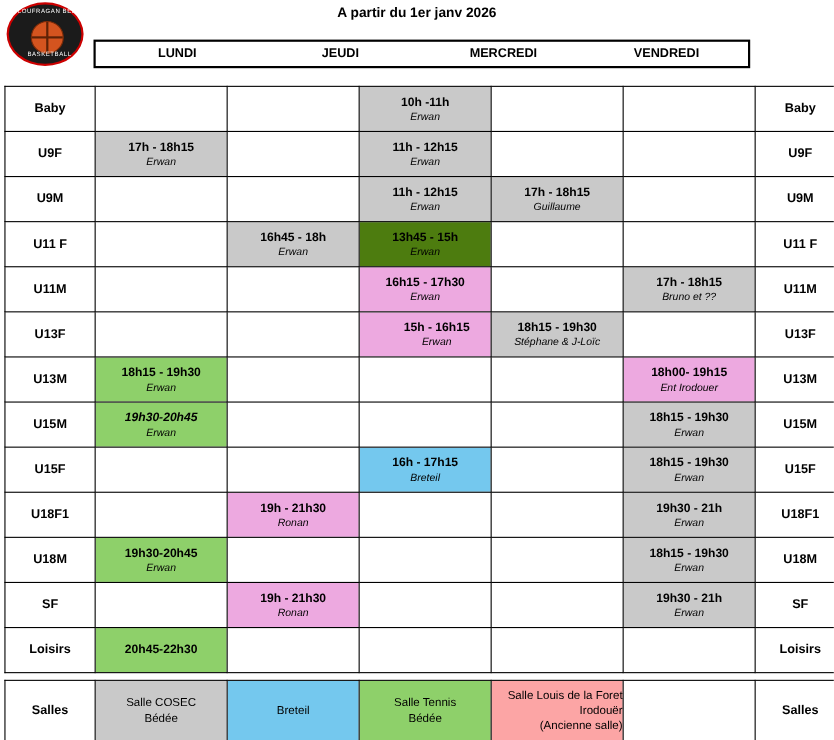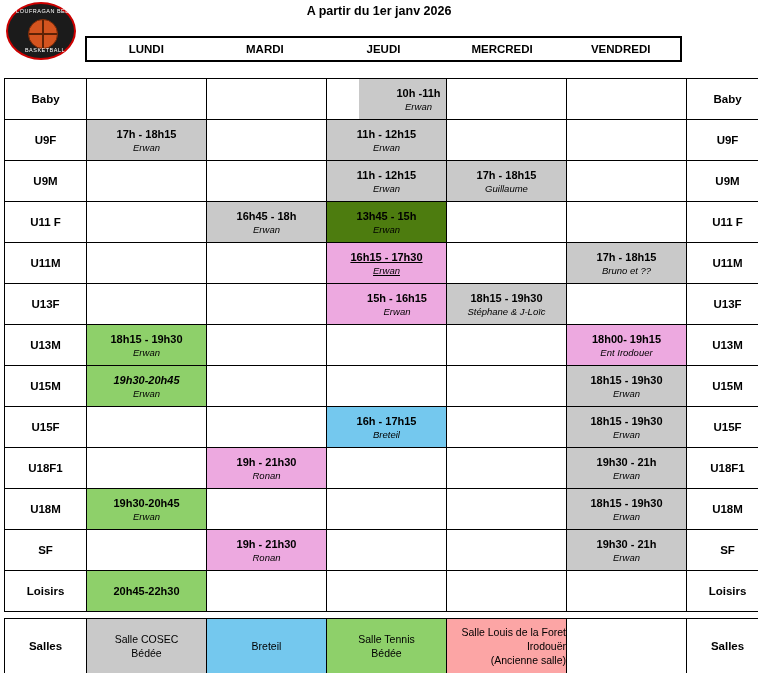--- a/index.html
+++ b/index.html
@@ -210,38 +210,37 @@
       <div class="logo-top-text">PLOUFRAGAN BEDEE</div>
       <div class="logo-ball"></div>
       <div class="logo-bottom-text">BASKETBALL</div>
     </div>
   </div>
 
   <div class="title">A partir du 1er janv 2026</div>
 
   <div class="days-header">
     <div class="day">LUNDI</div>
-    <div class="day">MARDI</div>
     <div class="day">JEUDI</div>
     <div class="day">MERCREDI</div>
     <div class="day">VENDREDI</div>
   </div>
 
   <table class="grid">
     <tbody id="grid-body">
         <tr>
           <td class="rowlabel">Baby</td>
           <td class="cell">
             <div class="slot" style="background: rgb(255, 255, 255);"></div>
           </td>
           <td class="cell">
             <div class="slot" style="background: rgb(255, 255, 255);"></div>
           </td>
           <td class="cell">
-            <div class="slot" style="background: rgb(201, 201, 201); margin-left: 32px;">
+            <div class="slot" style="background: rgb(201, 201, 201);">
               <div class="t1">10h -11h</div>
               <div class="t2">Erwan</div>
             </div>
           </td>
           <td class="cell">
             <div class="slot" style="background: rgb(255, 255, 255);"></div>
           </td>
           <td class="cell">
             <div class="slot" style="background: rgb(255, 255, 255);"></div>
           </td>
@@ -324,21 +323,21 @@
         </tr>
         <tr>
           <td class="rowlabel">U11M</td>
           <td class="cell">
             <div class="slot" style="background: rgb(255, 255, 255);"></div>
           </td>
           <td class="cell">
             <div class="slot" style="background: rgb(255, 255, 255);"></div>
           </td>
           <td class="cell">
-            <div class="slot" style="background: rgb(237, 169, 224); text-decoration: underline;">
+            <div class="slot" style="background: rgb(237, 169, 224);">
               <div class="t1">16h15 - 17h30</div>
               <div class="t2">Erwan</div>
             </div>
           </td>
           <td class="cell">
             <div class="slot" style="background: rgb(255, 255, 255);"></div>
           </td>
           <td class="cell">
             <div class="slot" style="background: rgb(201, 201, 201);">
               <div class="t1">17h - 18h15</div>

